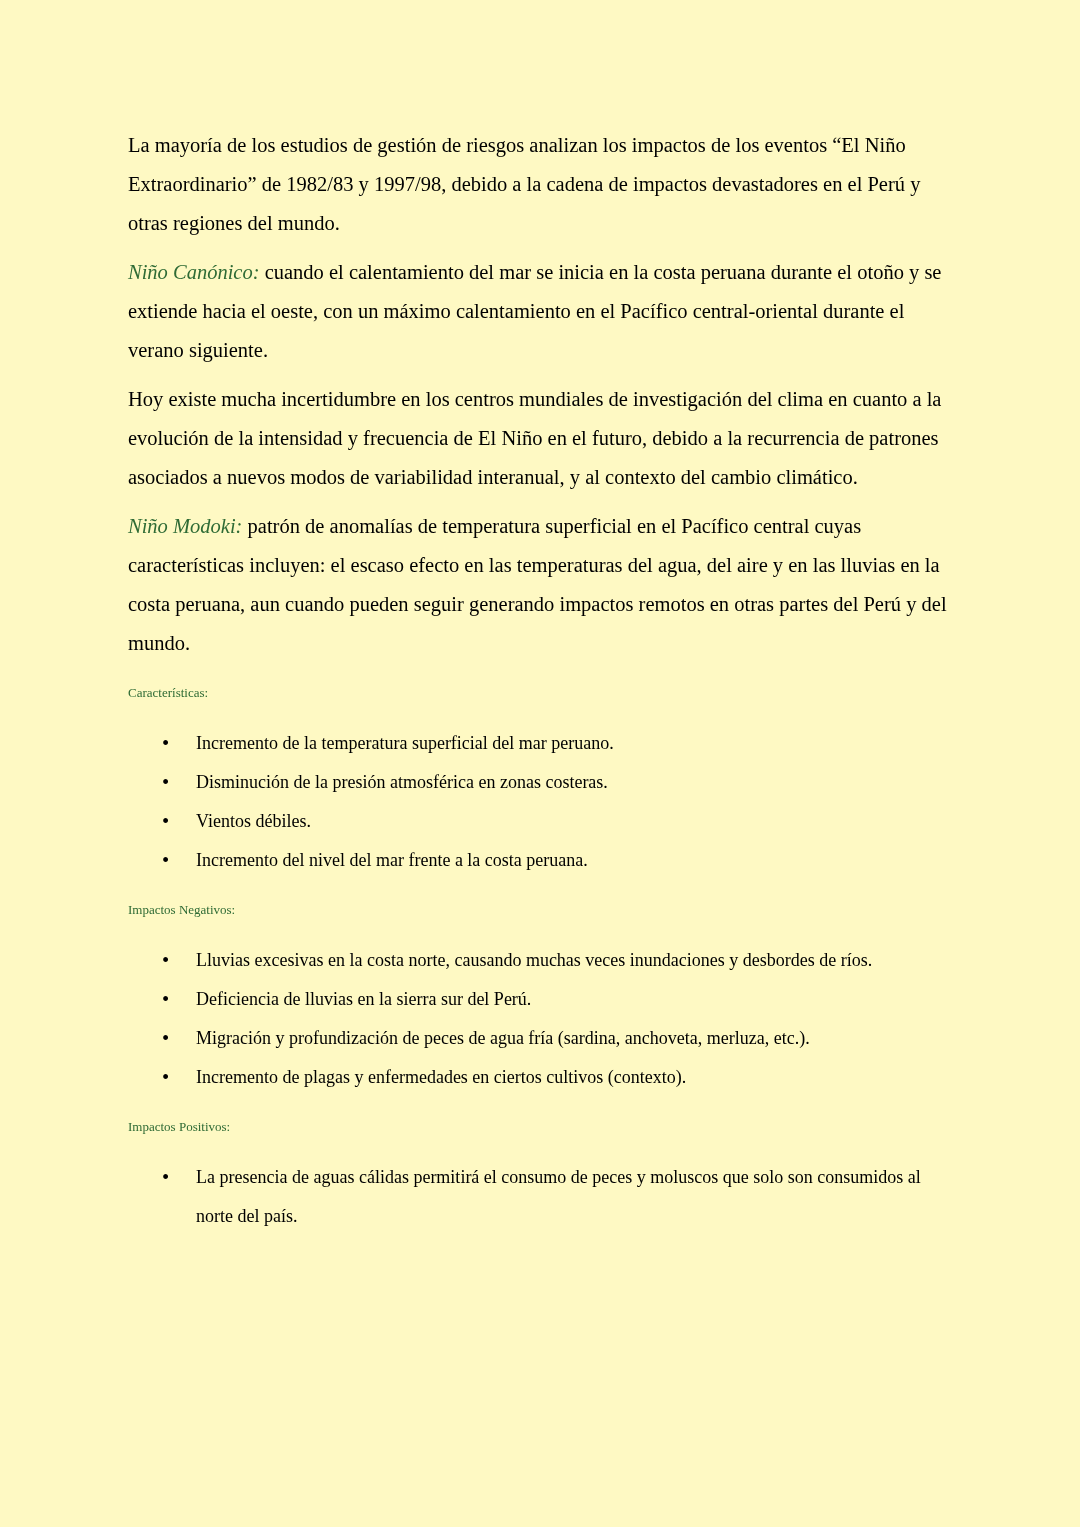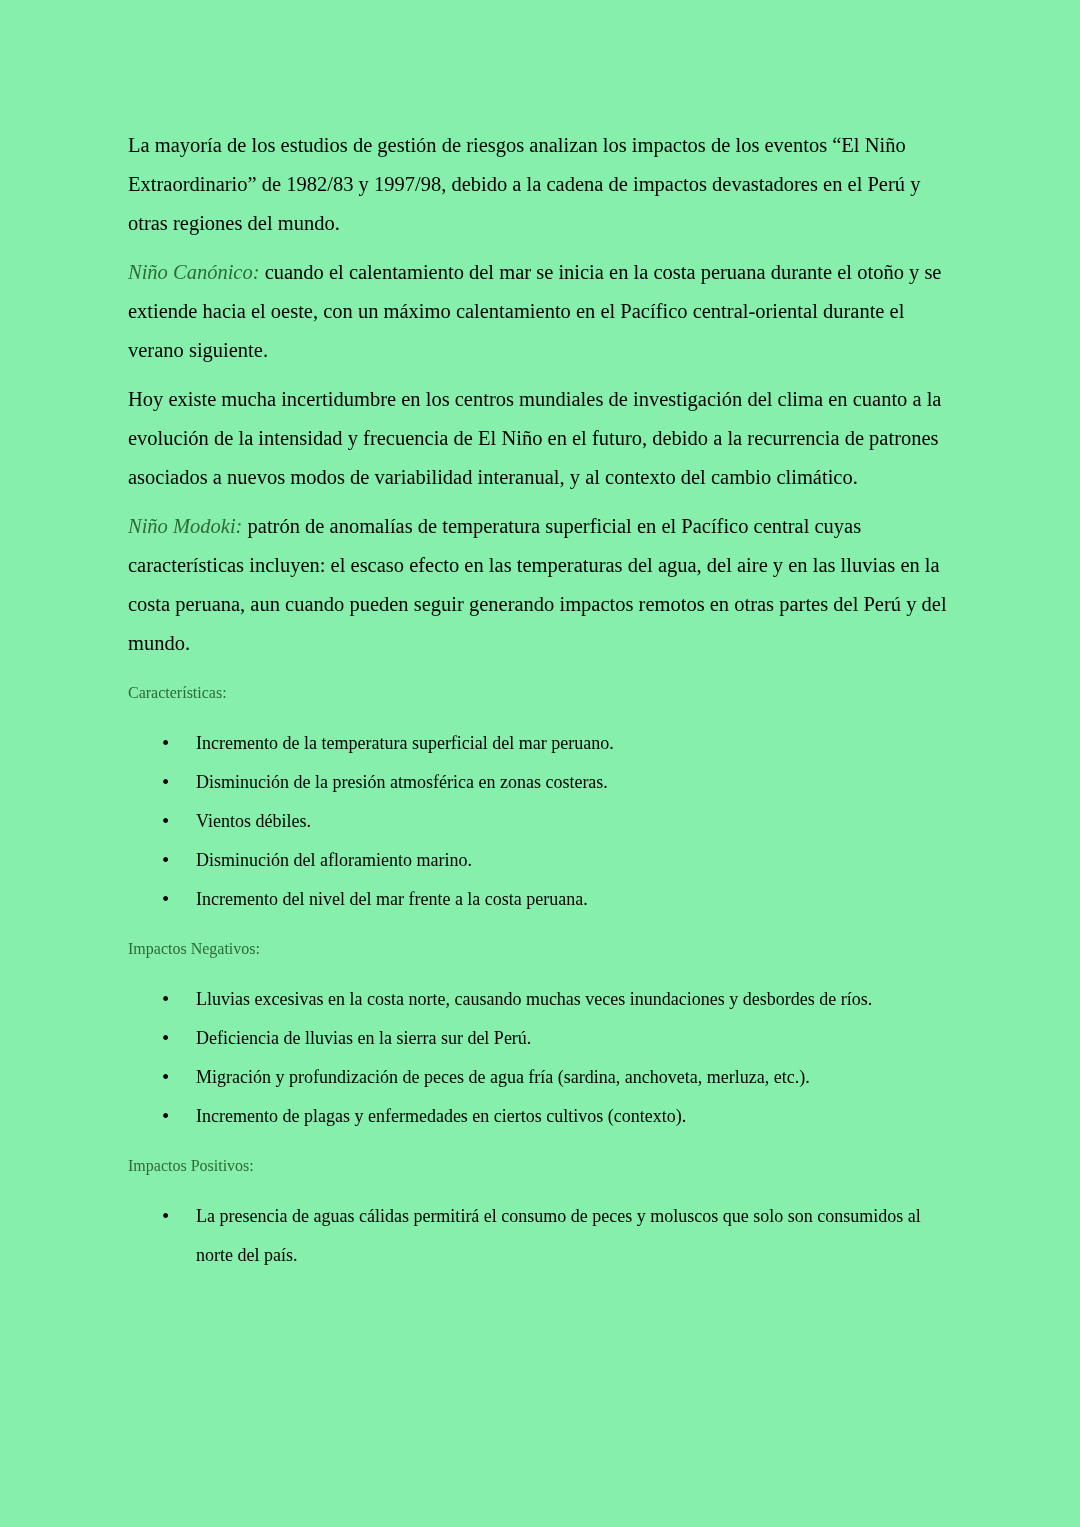--- a/index.html
+++ b/index.html
@@ -8,21 +8,21 @@
     background: #ffffff;
   }
   body {
     font-family: "Liberation Serif", "DejaVu Serif", serif;
     color: #000000;
   }
   .page {
     position: relative;
     width: 1080px;
     height: 1527px;
-    background: #86efac;
+    background: #fef9c3;
     box-sizing: border-box;
     overflow: hidden;
   }
   .content {
     position: absolute;
     left: 128px;
     top: 126px;
     width: 820px;
   }
   p.para {
@@ -32,21 +32,21 @@
     text-align: left;
     color: #000000;
   }
   .lead {
     color: #2f6b35;
     font-style: italic;
     text-align: right;
   }
   h3.section-heading {
     margin: 9px 0 6px 0;
-    font-size: 16px;
+    font-size: 13px;
     line-height: 39px;
     font-weight: normal;
     color: #2f6b35;
   }
   ul.bullets {
     list-style: none;
     margin: 0 0 10px 0;
     padding: 0;
   }
   ul.bullets > li {
@@ -84,21 +84,20 @@
     <p class="para">
       <span class="lead">Niño Modoki:</span><span> patrón de anomalías de temperatura superficial en el Pacífico central cuyas características incluyen: el escaso efecto en las temperaturas del agua, del aire y en las lluvias en la costa peruana, aun cuando pueden seguir generando impactos remotos en otras partes del Perú y del mundo.</span>
     </p>
 
     <h3 class="section-heading">Características:</h3>
     <div class="spacer-sm"></div>
     <ul class="bullets">
       <li>Incremento de la temperatura superficial del mar peruano.</li>
       <li>Disminución de la presión atmosférica en zonas costeras.</li>
       <li>Vientos débiles.</li>
-      <li>Disminución del afloramiento marino.</li>
       <li>Incremento del nivel del mar frente a la costa peruana.</li>
     </ul>
 
     <h3 class="section-heading">Impactos Negativos:</h3>
     <div class="spacer-sm"></div>
     <ul class="bullets">
       <li>Lluvias excesivas en la costa norte, causando muchas veces inundaciones y desbordes de ríos.</li>
       <li>Deficiencia de lluvias en la sierra sur del Perú.</li>
       <li>Migración y profundización de peces de agua fría (sardina, anchoveta, merluza, etc.).</li>
       <li>Incremento de plagas y enfermedades en ciertos cultivos (contexto).</li>

